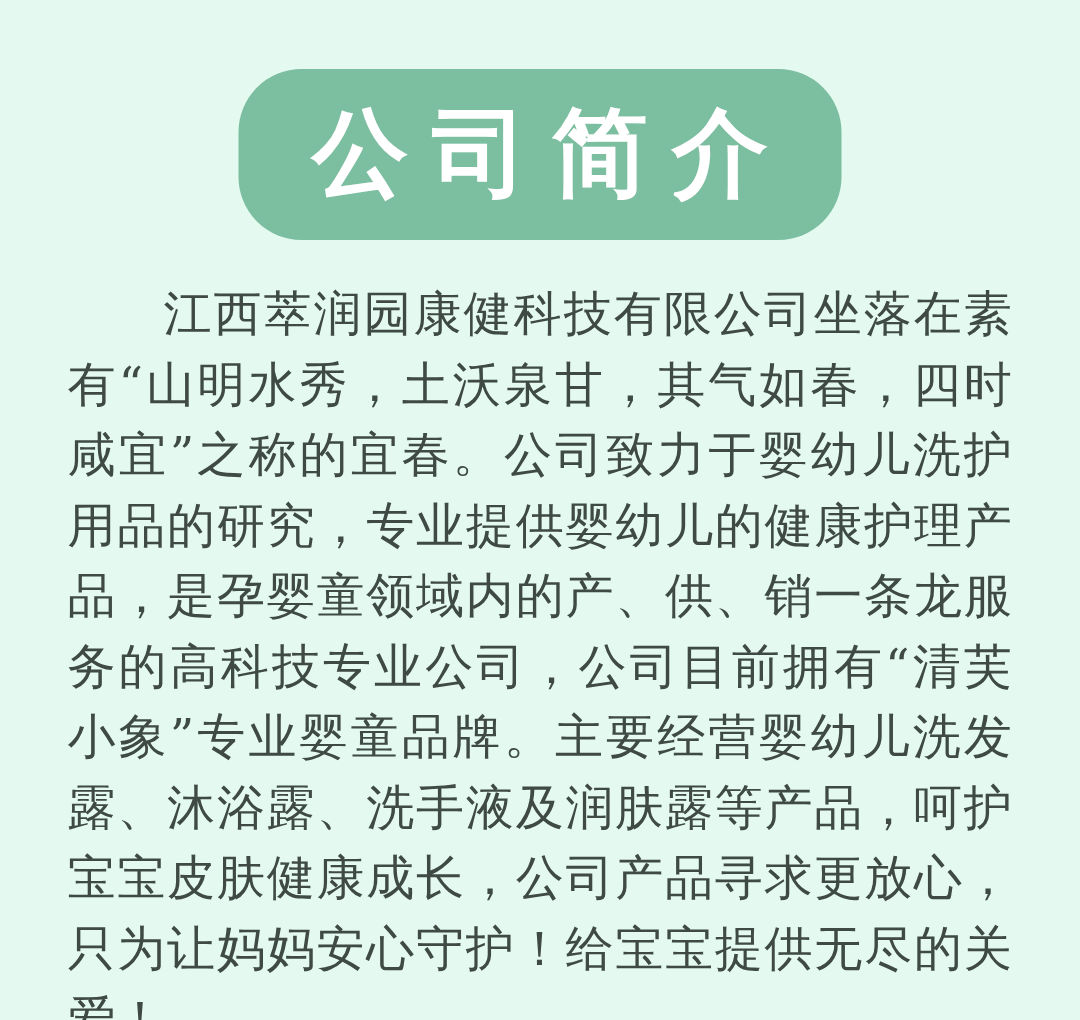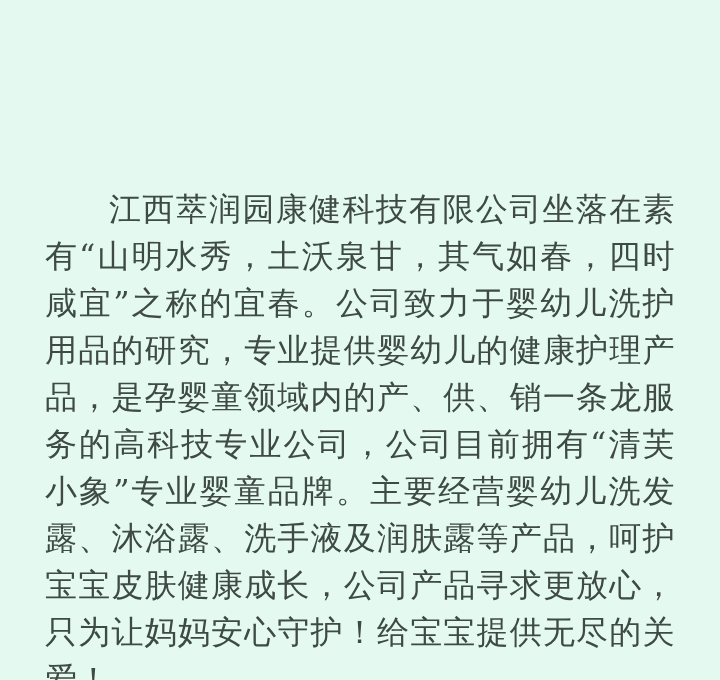--- a/index.html
+++ b/index.html
@@ -60,16 +60,19 @@
     text-indent: 2em;
     letter-spacing: 0.5px;
     font-family: "DejaVu Serif", "Liberation Serif", serif;
   }
 </style>
 </head>
 <body>
 
 <div class="page">
 
+  <div class="title-badge">
+    <span class="title-text">公司简介</span>
+  </div>
 
   <p class="intro-paragraph">江西萃润园康健科技有限公司坐落在素有“山明水秀，土沃泉甘，其气如春，四时咸宜”之称的宜春。公司致力于婴幼儿洗护用品的研究，专业提供婴幼儿的健康护理产品，是孕婴童领域内的产、供、销一条龙服务的高科技专业公司，公司目前拥有“清芙小象”专业婴童品牌。主要经营婴幼儿洗发露、沐浴露、洗手液及润肤露等产品，呵护宝宝皮肤健康成长，公司产品寻求更放心，只为让妈妈安心守护！给宝宝提供无尽的关爱！</p>
 
 </div>
 
 </body></html>

